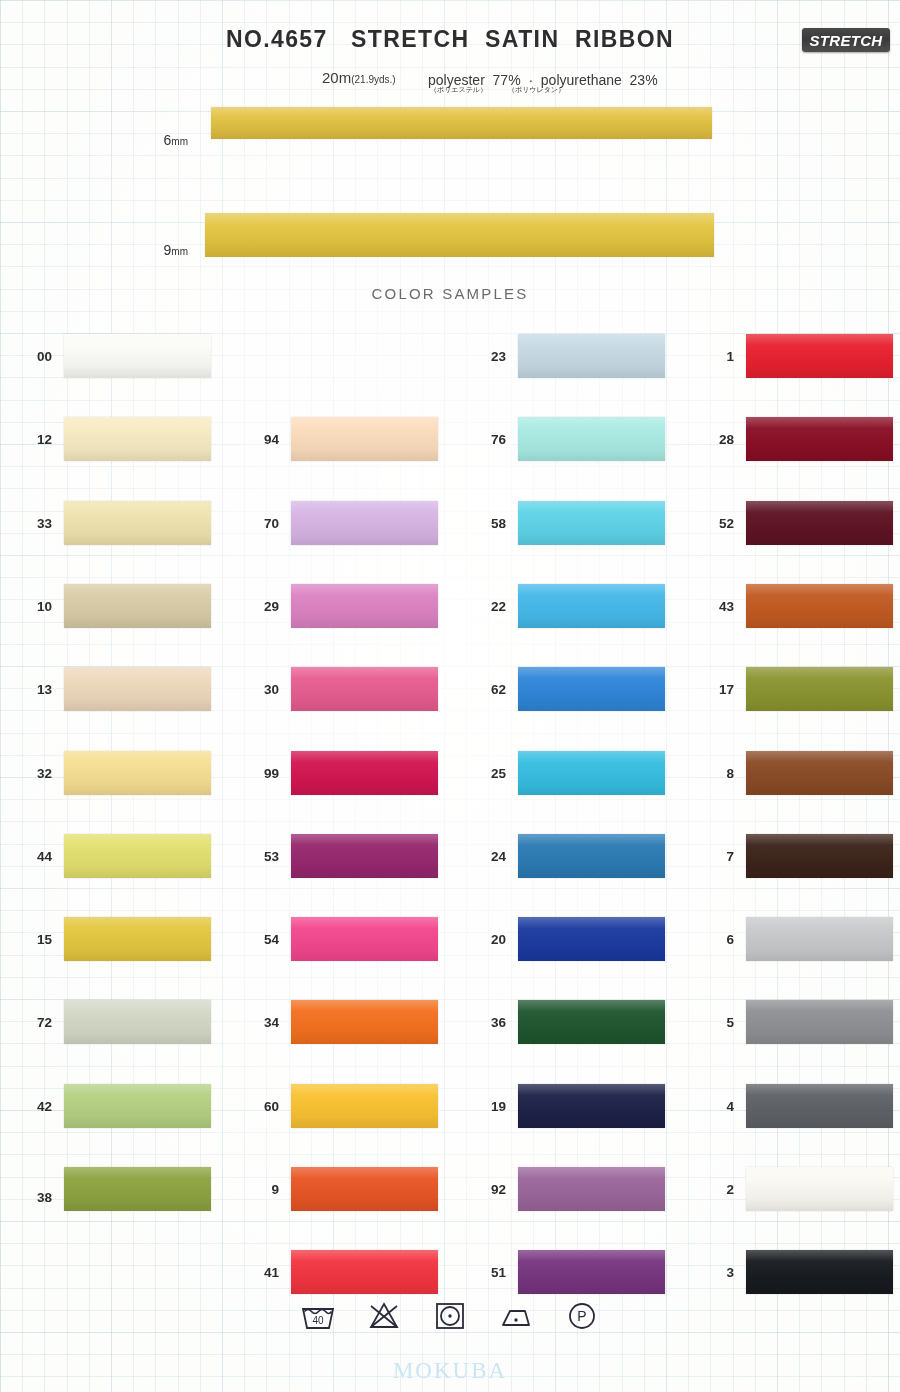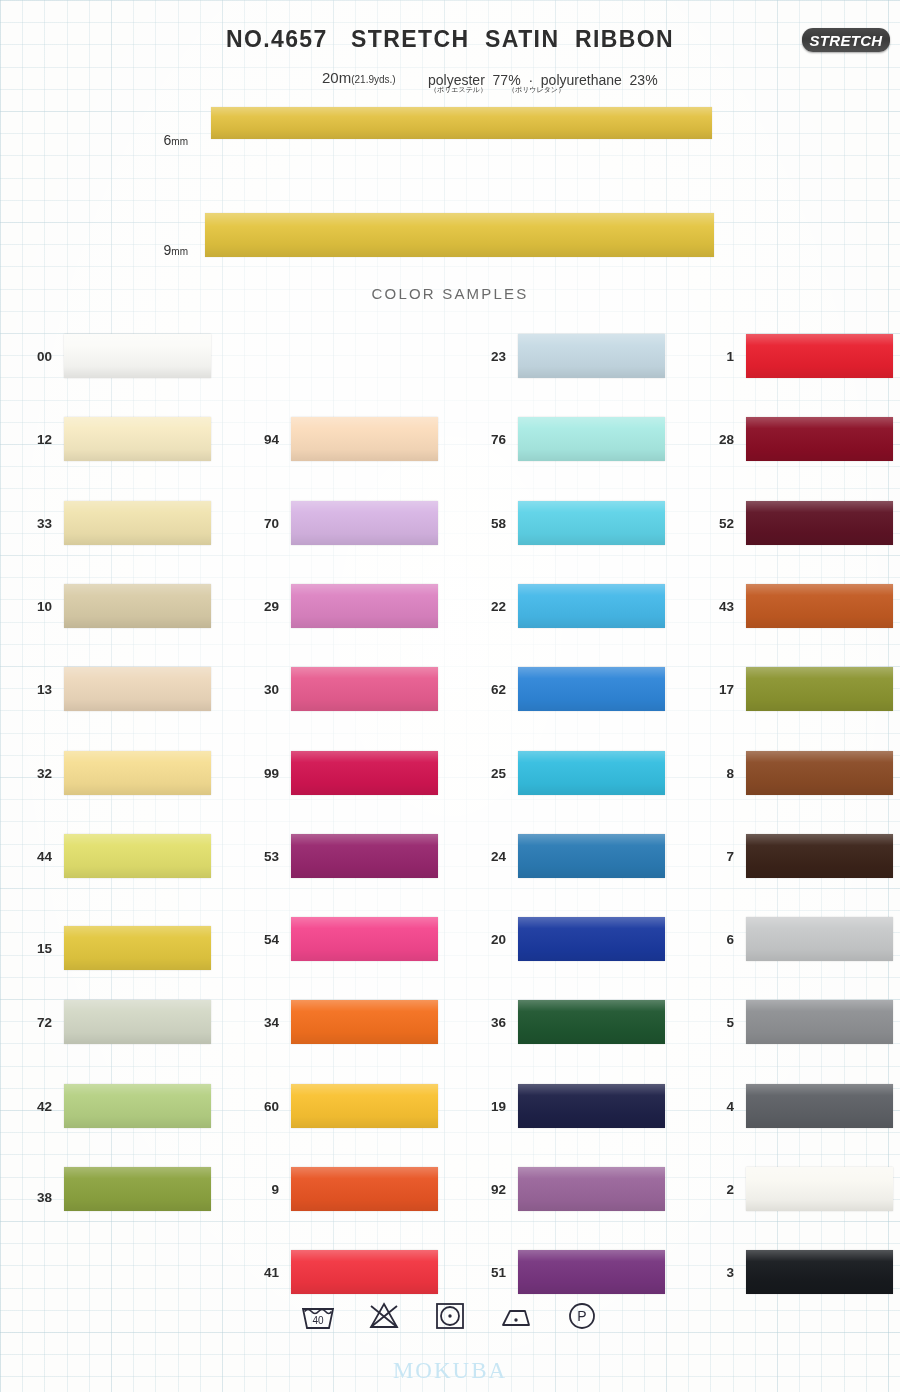--- a/index.html
+++ b/index.html
@@ -52,21 +52,21 @@
     color: #2e2e2e;
     letter-spacing: 1.4px;
     white-space: pre;
   }
 
   #stretch-badge {
     position: absolute;
     top: 28px; left: 802px;
     width: 88px; height: 24px;
     background: linear-gradient(180deg,#4a4a4a 0%,#3a3a3a 45%,#4f4f4f 100%);
-    border-radius: 11px;
+    border-radius: 3px;
     display: flex; align-items: center; justify-content: center;
     box-shadow: 0 1px 2px rgba(0,0,0,0.35);
   }
   #stretch-badge span {
     color: #fff;
     font-style: italic;
     font-weight: bold;
     font-size: 15px;
     letter-spacing: 0.3px;
   }
@@ -240,21 +240,21 @@
       <div class="swatch" style="background: rgb(237, 216, 188);"></div>
     </div>
     <div class="cell" style="left: 18px; top: 750.5px; width: 195px; height: 44px;">
       <div class="code">32</div>
       <div class="swatch" style="background: rgb(246, 222, 147);"></div>
     </div>
     <div class="cell" style="left: 18px; top: 833.8px; width: 195px; height: 44px;">
       <div class="code">44</div>
       <div class="swatch" style="background: rgb(226, 224, 109);"></div>
     </div>
-    <div class="cell" style="left: 18px; top: 917.1px; width: 195px; height: 44px; margin-top: 9px;">
+    <div class="cell" style="left: 18px; top: 917.1px; width: 195px; height: 44px;">
       <div class="code">15</div>
       <div class="swatch" style="background: rgb(226, 199, 63);"></div>
     </div>
     <div class="cell" style="left: 18px; top: 1000.4px; width: 195px; height: 44px;">
       <div class="code">72</div>
       <div class="swatch" style="background: rgb(211, 216, 198);"></div>
     </div>
     <div class="cell" style="left: 18px; top: 1083.7px; width: 195px; height: 44px;">
       <div class="code">42</div>
       <div class="swatch" style="background: rgb(181, 208, 131);"></div>

